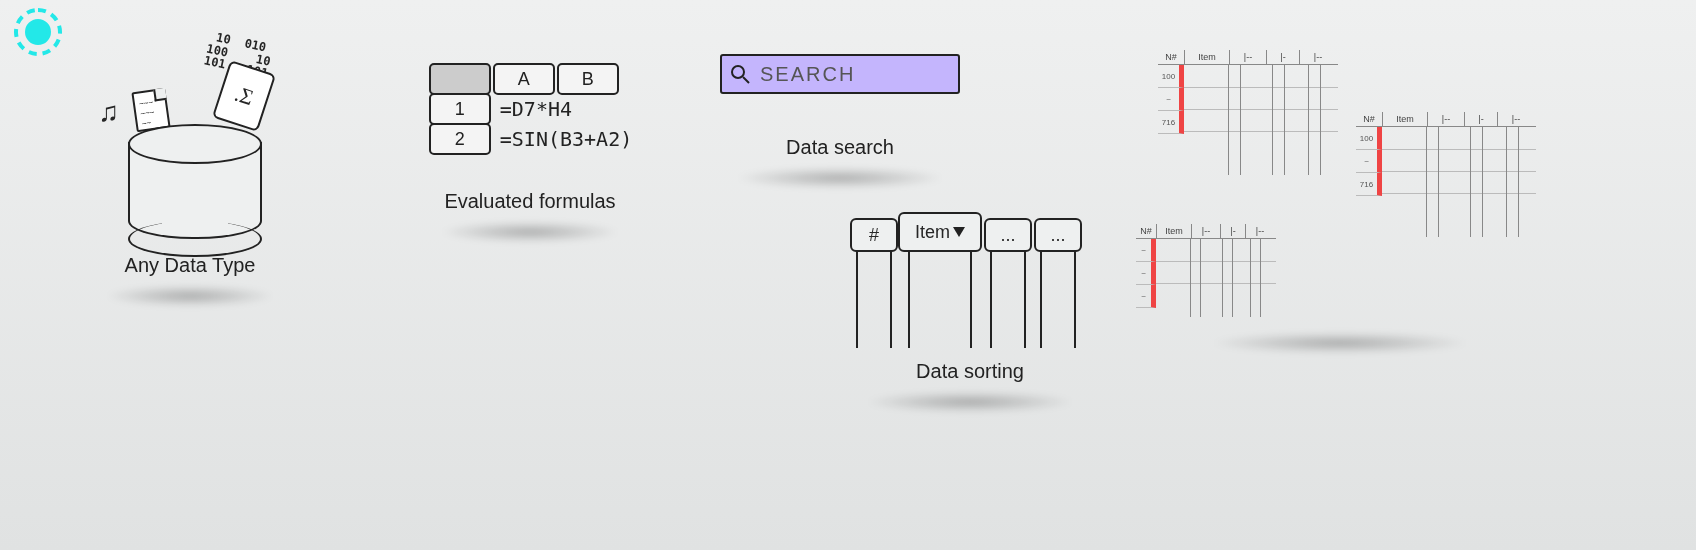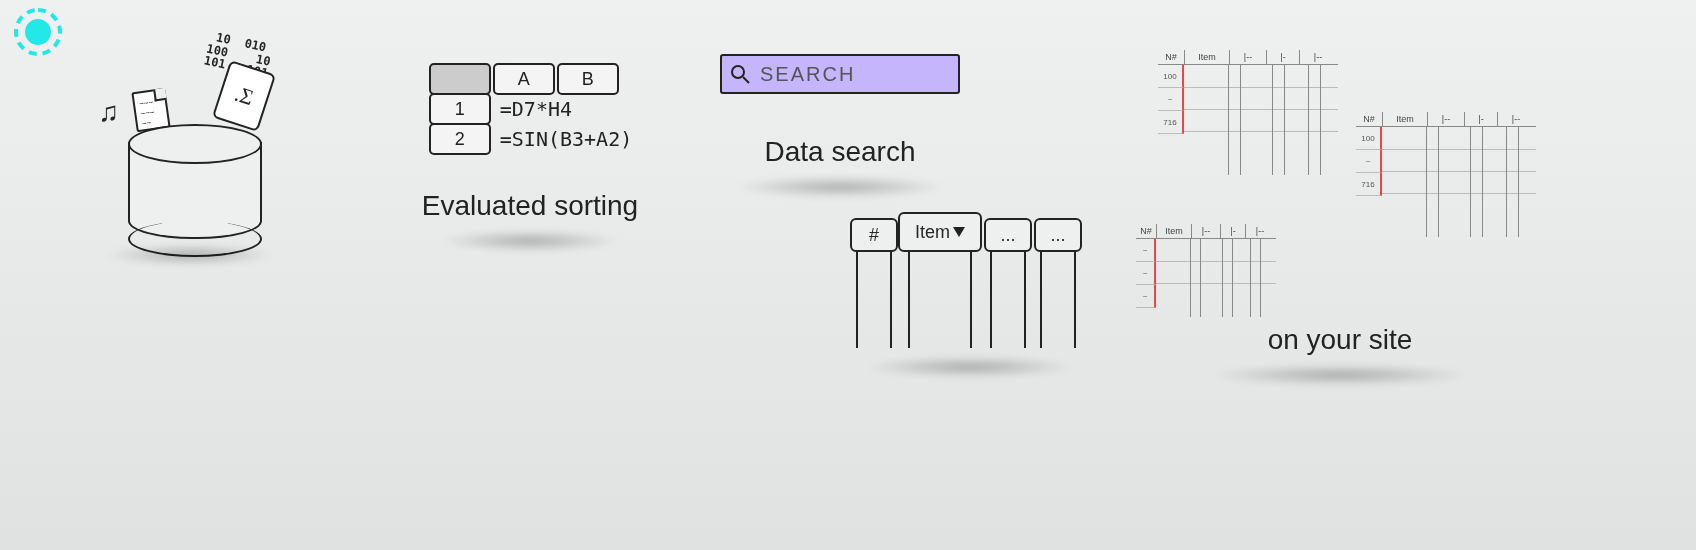--- a/index.html
+++ b/index.html
@@ -6,21 +6,21 @@
   body{
     width:1696px;height:550px;
     background:linear-gradient(#eff0f0,#e0e2e2);
     font-family:"Comic Sans MS","Segoe UI",sans-serif;
     color:#262626;
     position:relative;
     overflow:hidden;
   }
   .gear{position:absolute;left:12px;top:6px}
   .feature{position:absolute;text-align:center}
-  .caption{font-size:28px;color:#222}
+  .caption{font-size:20px;color:#222}
   .shadow{
     width:180px;height:22px;border-radius:50%;
     background:radial-gradient(ellipse at center,rgba(0,0,0,.25),rgba(0,0,0,0) 70%);
     filter:blur(3px);
     margin:8px auto 0;
   }
 
   
   .datatype-art{position:relative;width:220px;height:200px;margin:0 auto}
   .can-top{position:absolute;left:48px;top:88px;width:130px;height:36px;border:2px solid #222;border-radius:50%;background:#eef0f0;z-index:2}
@@ -53,21 +53,21 @@
   .sort-head{position:absolute;top:0;border:2px solid #222;border-radius:6px;height:30px;display:flex;align-items:center;justify-content:center;font-size:18px;background:#eef0f0}
   .sort-col{position:absolute;top:32px;bottom:0;border-left:2px solid #222;border-right:2px solid #222}
   .tri{display:inline-block;margin-left:3px;width:0;height:0;border-left:6px solid transparent;border-right:6px solid transparent;border-top:10px solid #222}
 
   
   .mini-table{position:absolute;background:transparent}
   .mini-table .hdr{display:flex;border-bottom:1px solid #888}
   .mini-table .hdr div{font-size:9px;color:#444;border-right:1px solid #888;display:flex;align-items:center;justify-content:center;height:14px}
   .mini-table .rows{display:flex}
   .mini-table .rowlabels{display:flex;flex-direction:column}
-  .mini-table .rowlabels div{font-size:8px;color:#555;height:22px;border-bottom:1px solid #bbb;display:flex;align-items:center;justify-content:center;border-right:2px solid #ef4444}
+  .mini-table .rowlabels div{font-size:8px;color:#555;height:22px;border-bottom:1px solid #bbb;display:flex;align-items:center;justify-content:center;border-right:5px solid #ef4444}
   .mini-table .grid{flex:1;position:relative}
   .mini-table .grid .hline{position:absolute;left:0;right:0;border-top:1px solid #bbb}
   .mini-table .grid .vline{position:absolute;top:0;bottom:0;border-left:1px solid #888}
 </style>
 </head>
 <body>
 
 <div class="gear">
   <svg width="52" height="52" viewBox="0 0 52 52">
     <g fill="none" stroke="#23e8e8" stroke-width="4">
@@ -88,40 +88,41 @@
     <div class="doc">
       <span style="top:6px">~~~</span>
       <span style="top:16px">~~~</span>
       <span style="top:26px">~~</span>
     </div>
     <div class="sigma">.Σ</div>
     <div class="can-body"></div>
     <div class="can-top"></div>
     <div class="can-bot"></div>
   </div>
+  <div class="caption" style="margin-top:18px">Any Data Type</div>
   <div class="shadow" style="width:170px"></div>
 </div>
 
 <div class="feature" style="left:400px;top:64px;width:260px">
   <div class="sheet" style="display:inline-block">
     <div class="sh-row">
       <div class="sh-cell sh-corner"></div>
       <div class="sh-cell sh-head">A</div>
       <div class="sh-cell sh-head">B</div>
     </div>
     <div class="sh-row">
       <div class="sh-cell sh-idx">1</div>
       <div class="sh-formula">=D7*H4</div>
     </div>
     <div class="sh-row">
       <div class="sh-cell sh-idx">2</div>
       <div class="sh-formula">=SIN(B3+A2)</div>
     </div>
   </div>
-  <div class="caption" style="margin-top:36px">Evaluated sorting</div>
+  <div class="caption" style="margin-top:36px">Evaluated formulas</div>
   <div class="shadow"></div>
 </div>
 
 <div class="feature" style="left:710px;top:54px;width:260px">
   <div class="searchbox" style="margin:0 auto">
     <svg width="20" height="20" viewBox="0 0 20 20">
       <circle cx="8" cy="8" r="6" fill="none" stroke="#222" stroke-width="2"></circle>
       <line x1="13" y1="13" x2="19" y2="19" stroke="#222" stroke-width="2"></line>
     </svg>
     <span>SEARCH</span>
@@ -137,20 +138,21 @@
       <span>Item</span>
         <span class="tri"></span>
     </div>
     <div class="sort-head" style="left:134px;width:44px">...</div>
     <div class="sort-head" style="left:184px;width:44px">...</div>
     <div class="sort-col" style="left:6px;width:32px"></div>
     <div class="sort-col" style="left:58px;width:60px"></div>
     <div class="sort-col" style="left:140px;width:32px"></div>
     <div class="sort-col" style="left:190px;width:32px"></div>
   </div>
+  <div class="caption" style="margin-top:12px">Data sorting</div>
   <div class="shadow" style="width:210px"></div>
 </div>
 
 <div class="feature" style="left:1130px;top:44px;width:420px">
   <div style="position:relative;height:280px">
 
     <div class="mini-table" style="left:28px;top:6px;width:180px">
       <div class="hdr">
         <div style="width:26px">N#</div>
         <div style="width:44px">Item</div>
@@ -227,15 +229,14 @@
           <div class="vline" style="left:56px"></div>
           <div class="vline" style="left:88px"></div>
           <div class="vline" style="left:100px"></div>
           <div class="vline" style="left:124px"></div>
           <div class="vline" style="left:136px"></div>
         </div>
       </div>
     </div>
 
   </div>
-  <div class="caption">on your site</div>
   <div class="shadow" style="width:260px"></div>
 </div>
 
 </body></html>

